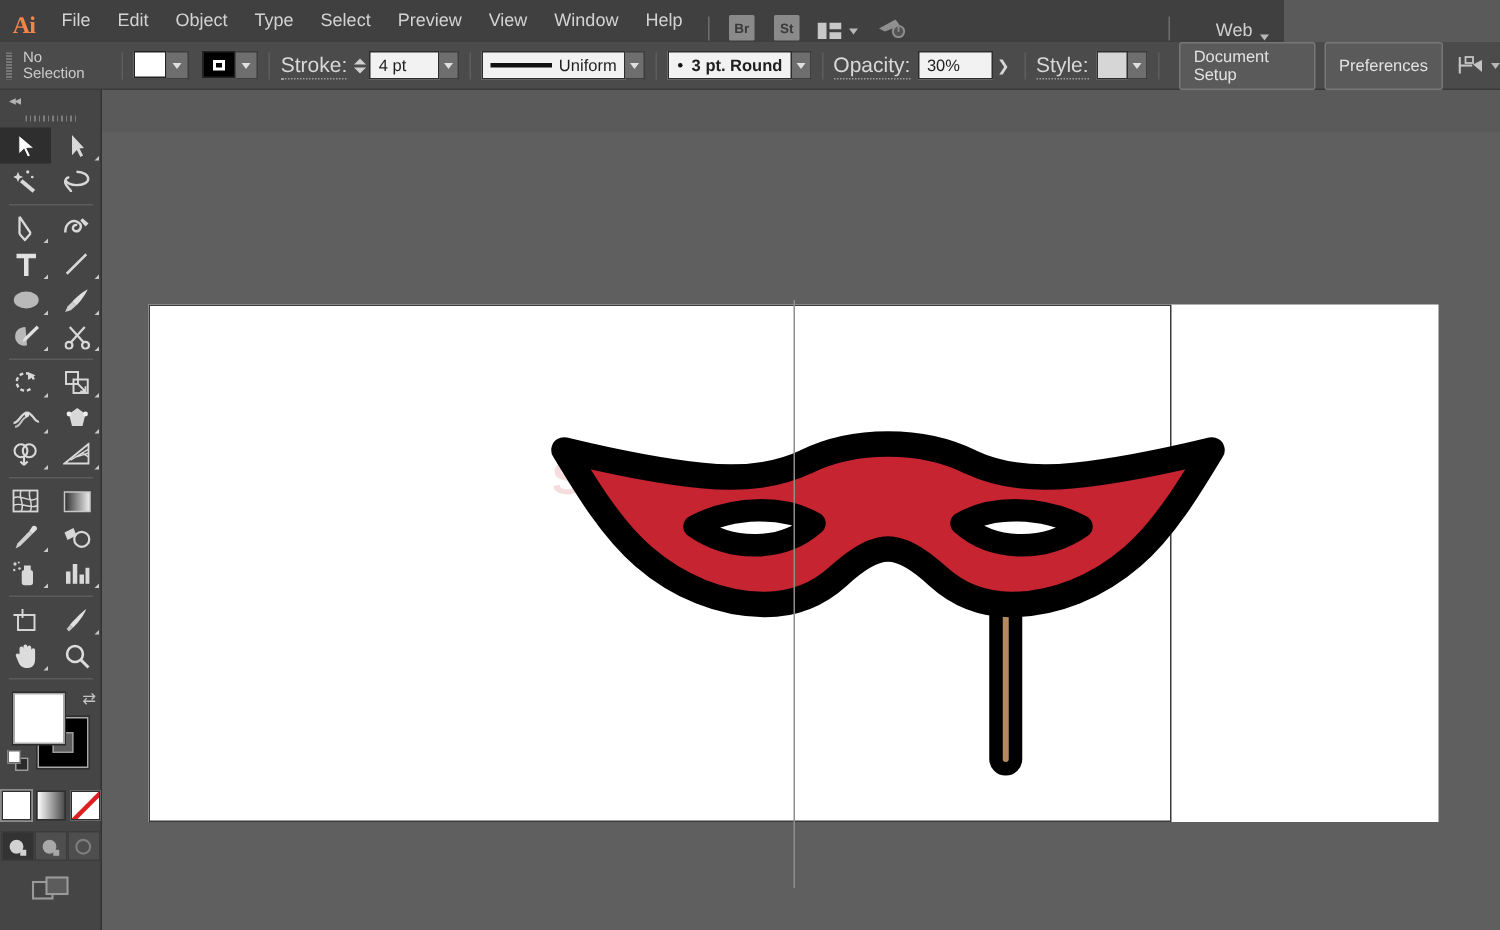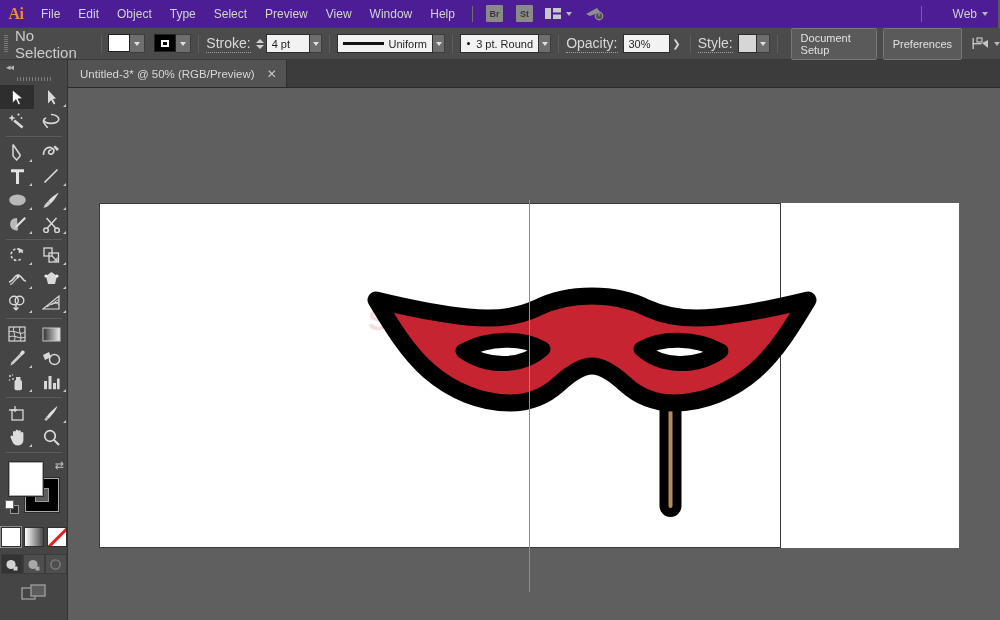--- a/index.html
+++ b/index.html
@@ -7,23 +7,23 @@
     width: 1000px; height: 620px;
     overflow: hidden;
     background: #5a5a5a;
     font-family: "Liberation Sans", sans-serif;
     -webkit-font-smoothing: antialiased;
   }
   #app { position: relative; width: 1000px; height: 620px; }
 
   
   #menubar {
-    position: absolute; left: 0; top: 0; width: 998px; height: 28px;
-    background: #4c1d95;
-    display: flex; align-items: center;
+    position: absolute; left: 0; top: 0; width: 856px; height: 28px;
+    background: #404040;
+    display: flex; align-items: flex-end;
     border-bottom: 1px solid #3f3f3f;
   }
   #ai-logo {
     width: 32px; text-align: center;
     color: #f0864a; font-size: 16px; font-weight: bold;
     font-family: "Liberation Serif", serif;
     letter-spacing: -0.5px;
   }
   .menu-item {
     padding: 0 9px; height: 28px; line-height: 28px;
@@ -54,21 +54,21 @@
     position: absolute; left: 0; top: 28px; width: 1000px; height: 32px;
     background: #4b4b4b;
     display: flex; align-items: center;
     border-bottom: 1px solid #3a3a3a;
     font-size: 11px; color: #d0d0d0;
   }
   .grip {
     width: 5px; height: 18px; margin: 0 5px 0 4px;
     background-image: repeating-linear-gradient(to bottom,#787878 0 1px,transparent 1px 2px);
   }
-  #no-selection { font-size: 15px; color: #cbcbcb; padding: 0 10px 0 2px; }
+  #no-selection { font-size: 10px; color: #cbcbcb; padding: 0 10px 0 2px; }
   .cb-sep { width: 1px; height: 18px; background: #5e5e5e; margin: 0 7px; }
   .swatch-box {
     width: 22px; height: 18px; border: 1px solid #222;
     background: #fff;
   }
   .swatch-stroke {
     width: 22px; height: 18px; border: 1px solid #222;
     background: #000;
     display: flex; align-items: center; justify-content: center;
   }
@@ -102,21 +102,21 @@
     border: 1px solid #2d2d2d;
     font-size: 11px; display: flex; align-items: center;
     padding: 0 5px; white-space: nowrap;
   }
   .profile-field {
     width: 96px; justify-content: flex-start; gap: 5px;
   }
   .profile-line {
     display: block; width: 46px; height: 3px; background: #111;
   }
-  .brush-field { width: 86px; gap: 6px; }
+  .brush-field { width: 86px; gap: 6px; font-weight: bold; }
   .brush-dot {
     width: 3px; height: 3px; border-radius: 50%; background: #111;
     margin-left: 1px;
   }
   .opacity-field { width: 56px; }
   .arrow-btn {
     width: 16px; height: 19px; background: #4b4b4b;
     color: #d7d7d7; font-size: 10px;
     display: flex; align-items: center; justify-content: center;
   }
@@ -405,26 +405,20 @@
       <svg width="17" height="14" viewBox="0 0 17 14">
         <rect x="0.5" y="6" width="9" height="1.4" fill="#c4c4c4"></rect>
         <rect x="0.5" y="1" width="1.4" height="11" fill="#c4c4c4"></rect>
         <rect x="5" y="1" width="5" height="4" fill="none" stroke="#c4c4c4" stroke-width="1.2"></rect>
         <path d="M10 6 L16 3 L16 11 Z" fill="#c4c4c4"></path>
       </svg>
       <span class="caret"></span>
     </div>
   </div>
 
-  <div id="tabbar">
-    <div id="doc-tab">
-      <span id="doc-tab-title">Untitled-3* @ 50% (RGB/Preview)</span>
-      <span id="doc-tab-close">✕</span>
-    </div>
-  </div>
 
   <div id="toolpanel">
     <div id="tp-collapse">
       <span>◂◂</span>
     </div>
     <div id="tp-grip">
         <i></i>
       </div>
 
     <div class="tool-grid">

